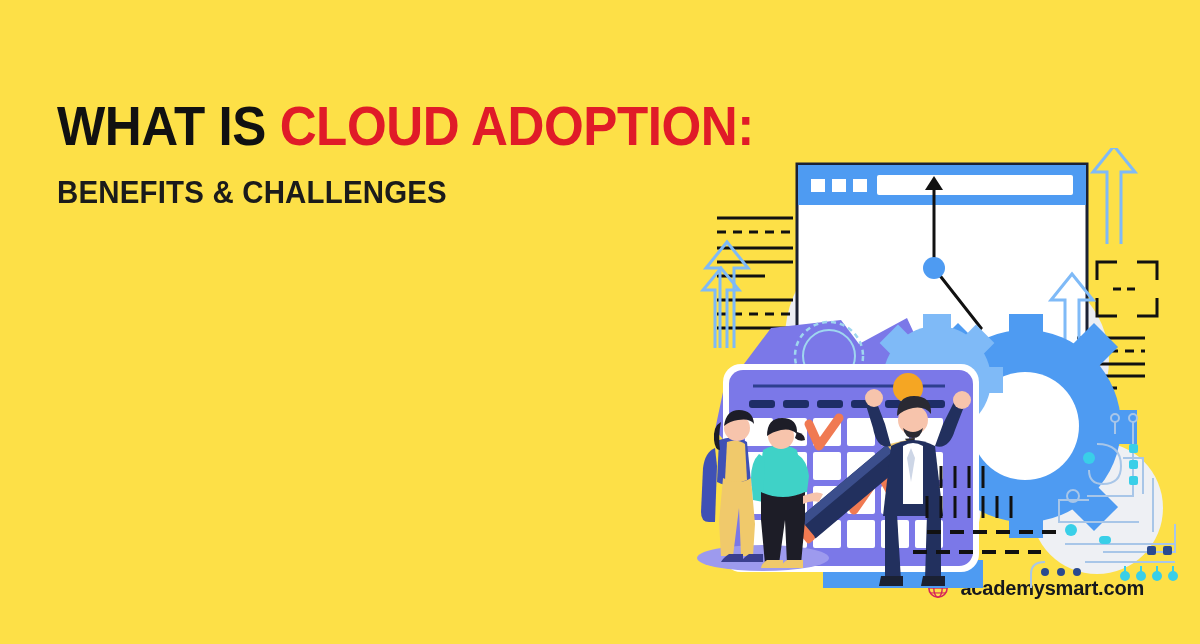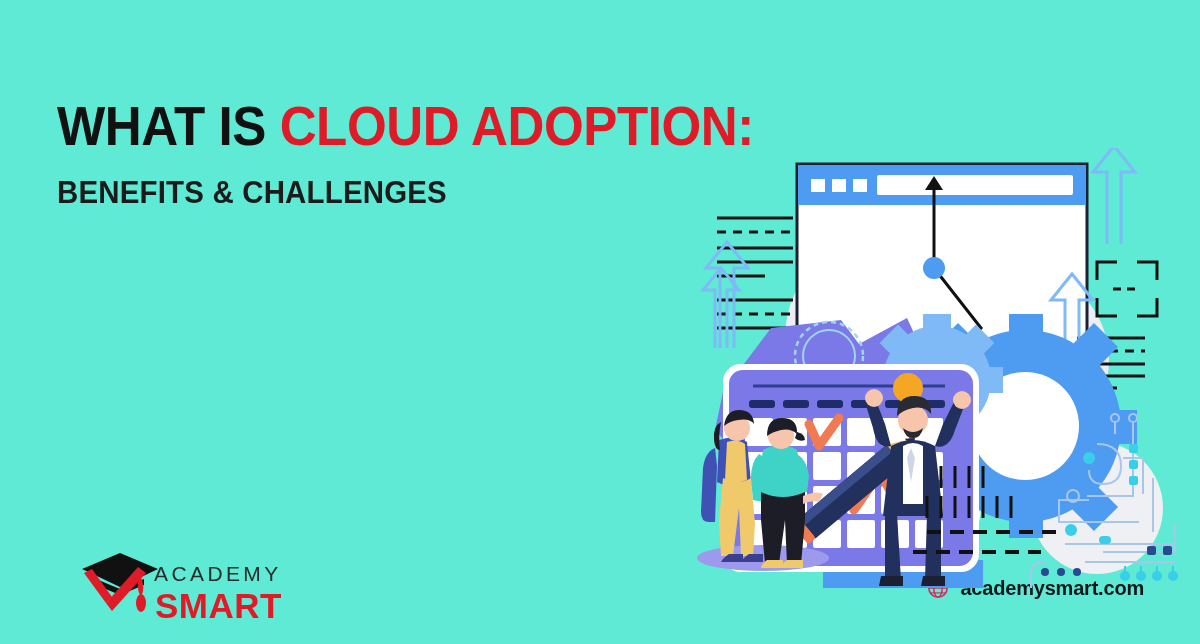--- a/index.html
+++ b/index.html
@@ -7,21 +7,21 @@
   body{
     width:1200px;height:644px;
     background:#ffffff;
     font-family:"Liberation Sans", sans-serif;
     overflow:hidden;
     position:relative;
   }
   .banner{
     position:relative;
     width:1200px;height:644px;
-    background:#5eead4;
+    background:#fde047;
   }
 
   
   .headline-wrap{
     position:absolute;
     left:57px; top:96px;
     width:720px;
   }
   .headline{
     margin:0;
@@ -86,40 +86,20 @@
 </head>
 <body>
 
 <div class="banner">
 
   <div class="headline-wrap">
     <h1 class="headline"><span>WHAT IS </span><span class="accent">CLOUD ADOPTION:</span></h1>
   </div>
   <h2 class="subheadline">BENEFITS &amp; CHALLENGES</h2>
 
-  <div class="logo">
-    <svg width="215" height="80" viewBox="0 0 215 80">
-
-      <g>
-        <path d="M10 24 L48 8 L86 24 L48 42 Z" fill="#111111"></path>
-        <path d="M24 34 L48 44 L72 34 L72 40 L48 50 L24 40 Z" fill="#111111"></path>
-      </g>
-
-      <g>
-        <path d="M12 28 L34 58 L40 52 L20 24 Z" fill="#E01B28"></path>
-        <path d="M34 58 L66 22 L74 28 L40 66 Z" fill="#E01B28"></path>
-        <path d="M68 30 q6 12 1 22 q-6 -10 -1 -22 Z" fill="#E01B28"></path>
-        <ellipse cx="69" cy="58" rx="5" ry="9" fill="#E01B28"></ellipse>
-      </g>
-
-      <text x="82" y="36" font-family="Liberation Sans, sans-serif" font-size="21" letter-spacing="3.4" fill="#2b2b2b" font-weight="400">ACADEMY</text>
-
-      <text x="83" y="73" font-family="Liberation Sans, sans-serif" font-size="35" letter-spacing="0.5" fill="#E01B28" font-weight="bold">SMART</text>
-    </svg>
-  </div>
 
   <div class="site">
     <svg class="globe" viewBox="0 0 24 24">
       <circle cx="12" cy="12" r="10" fill="none" stroke="#d6245a" stroke-width="1.7"></circle>
       <ellipse cx="12" cy="12" rx="4.6" ry="10" fill="none" stroke="#d6245a" stroke-width="1.5"></ellipse>
       <line x1="2" y1="12" x2="22" y2="12" stroke="#d6245a" stroke-width="1.5"></line>
       <line x1="3.6" y1="6.6" x2="20.4" y2="6.6" stroke="#d6245a" stroke-width="1.2"></line>
       <line x1="3.6" y1="17.4" x2="20.4" y2="17.4" stroke="#d6245a" stroke-width="1.2"></line>
     </svg>
     <span class="url">academysmart.com</span>

